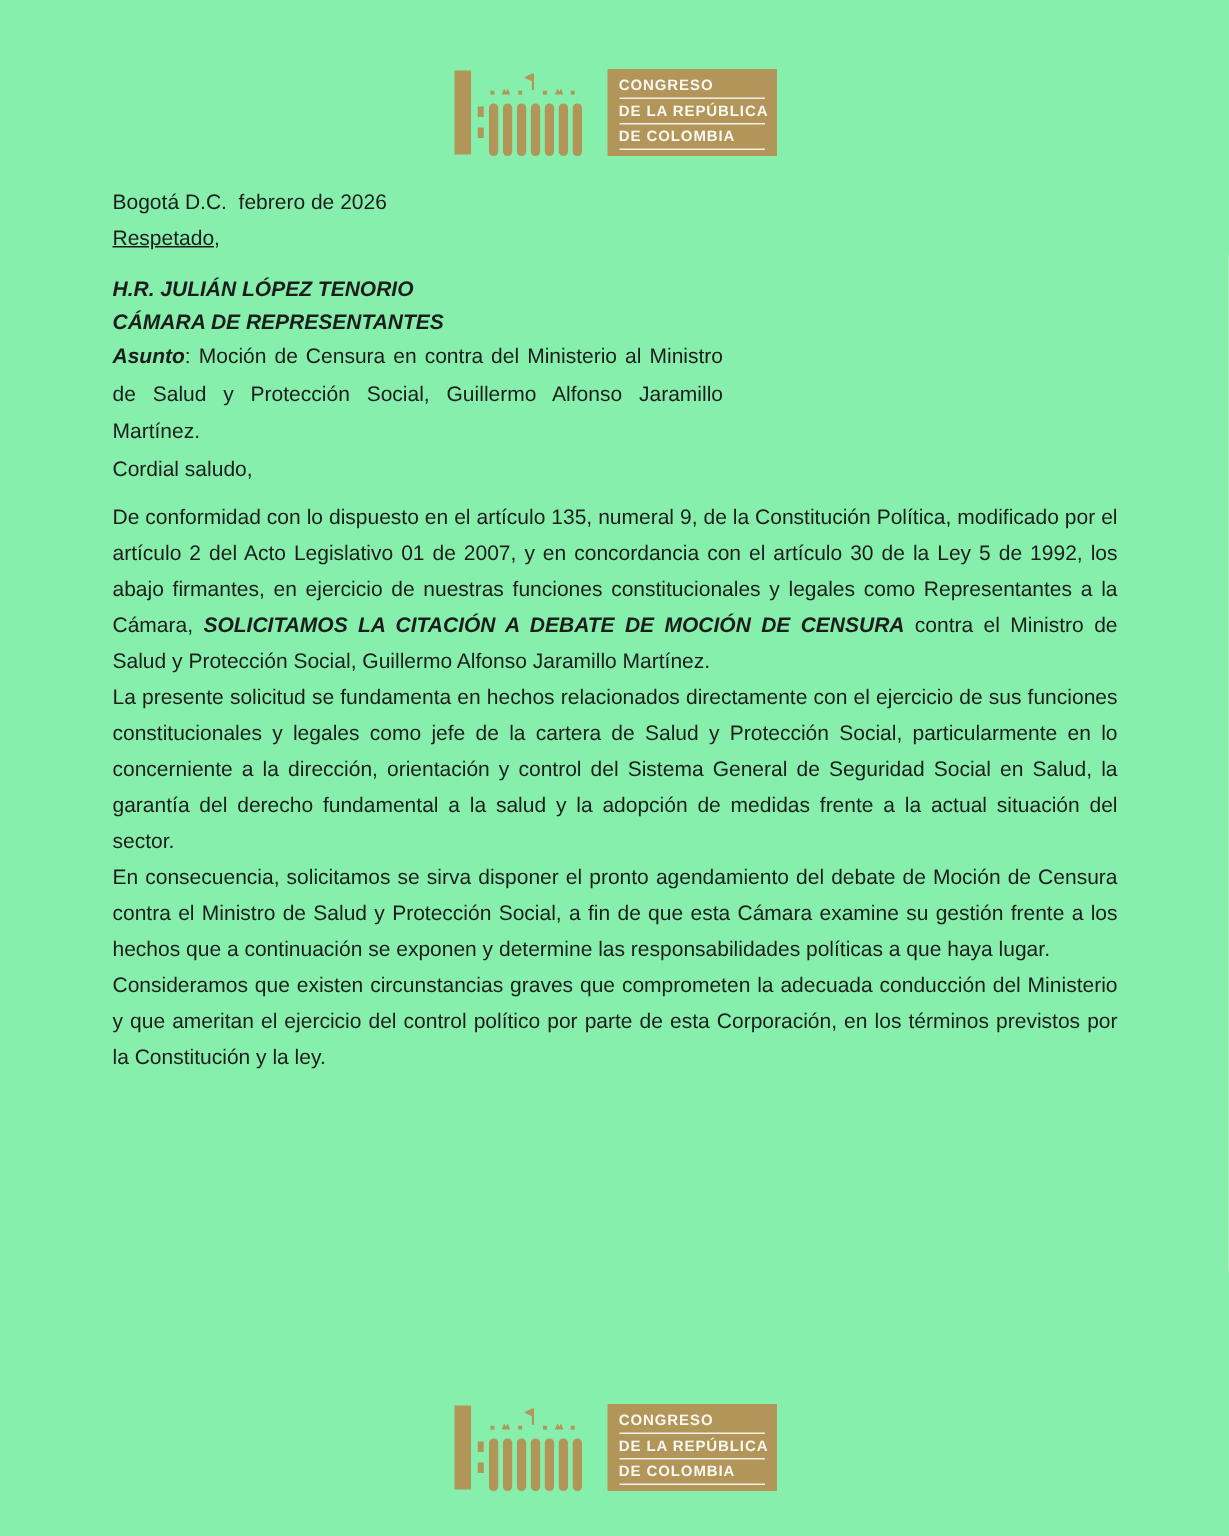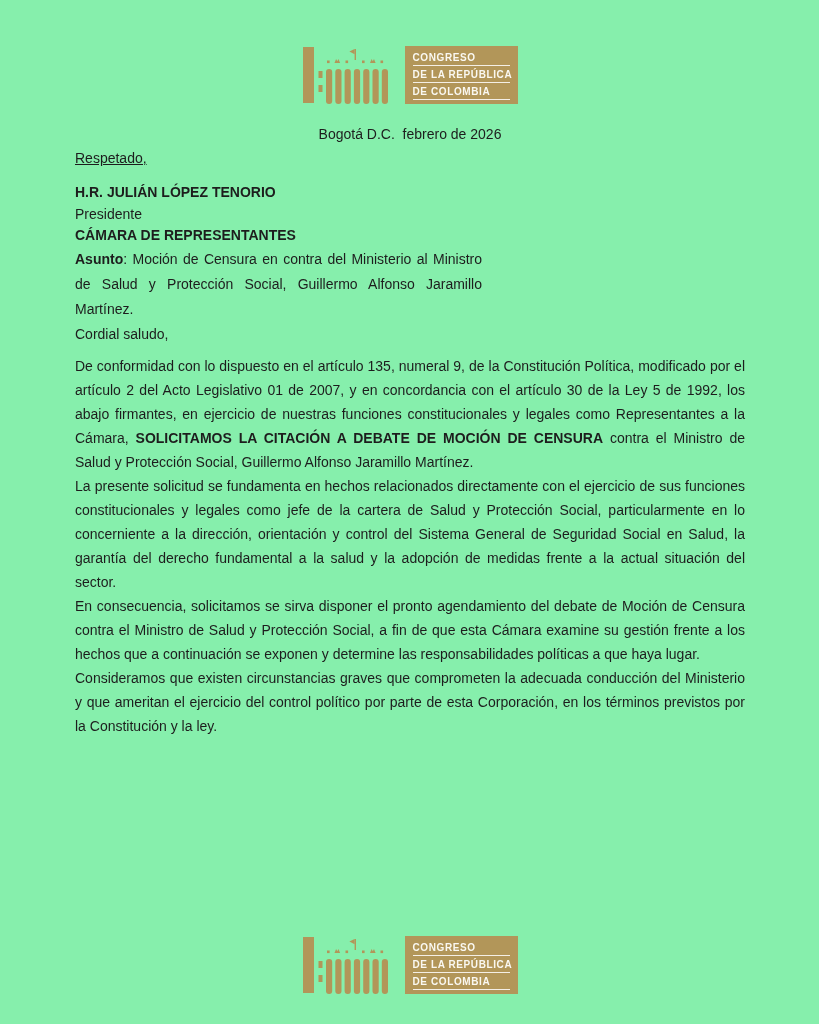--- a/index.html
+++ b/index.html
@@ -50,24 +50,24 @@
 
   
   .content {
     position: absolute;
     left: 75px; top: 122px;
     width: 670px;
     font-size: 14px;
     line-height: 24px;
   }
   .content p { margin: 0; }
-  .date { white-space: pre-wrap; text-align: center; }
+  .date { white-space: pre-wrap; }
   .salutation { margin-top: 16px; text-decoration: underline; }
   .recipient { margin-top: 12px; line-height: 21.5px; }
-  .bold { font-weight: 700; }
+  .bold { font-weight: 700; font-style: italic; }
   .subject {
     margin: 30px 0 0 263px;
     width: 407px;
     text-align: justify;
     line-height: 25px;
   }
   .greeting { margin-top: 40px; }
   .body-p {
     margin-top: 10px;
     text-align: justify;
@@ -116,21 +116,20 @@
     </div>
   </div>
 
   <div class="content">
     <p class="date">Bogotá D.C.  febrero de 2026</p>
 
     <p class="salutation">Respetado,</p>
 
     <div class="recipient">
       <div class="bold">H.R. JULIÁN LÓPEZ TENORIO</div>
-      <div>Presidente</div>
       <div class="bold">CÁMARA DE REPRESENTANTES</div>
     </div>
 
     <p class="subject"><span class="bold">Asunto</span><span>: Moción de Censura en contra del Ministerio al Ministro de Salud y Protección Social, Guillermo Alfonso Jaramillo Martínez.</span></p>
 
     <p class="greeting">Cordial saludo,</p>
 
     <p class="body-p first"><span>De conformidad con lo dispuesto en el artículo 135, numeral 9, de la Constitución Política, modificado por el artículo 2 del Acto Legislativo 01 de 2007, y en concordancia con el artículo 30 de la Ley 5 de 1992, los abajo firmantes, en ejercicio de nuestras funciones constitucionales y legales como Representantes a la Cámara, </span><span class="bold">SOLICITAMOS LA CITACIÓN A DEBATE DE MOCIÓN DE CENSURA</span><span> contra el Ministro de Salud y Protección Social, Guillermo Alfonso Jaramillo Martínez.</span></p>
 
     <p class="body-p">La presente solicitud se fundamenta en hechos relacionados directamente con el ejercicio de sus funciones constitucionales y legales como jefe de la cartera de Salud y Protección Social, particularmente en lo concerniente a la dirección, orientación y control del Sistema General de Seguridad Social en Salud, la garantía del derecho fundamental a la salud y la adopción de medidas frente a la actual situación del sector.</p>

